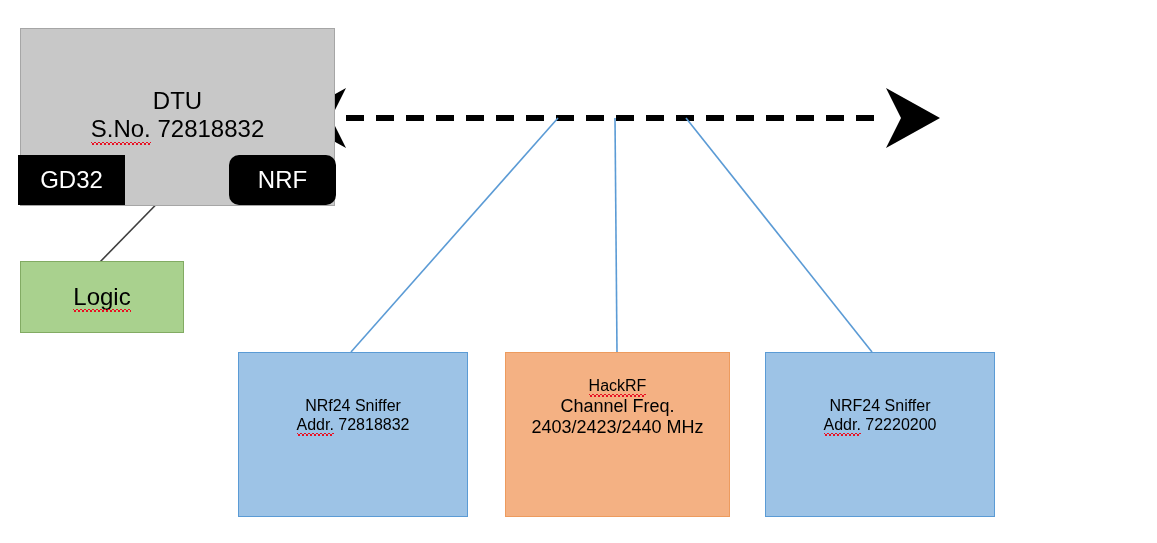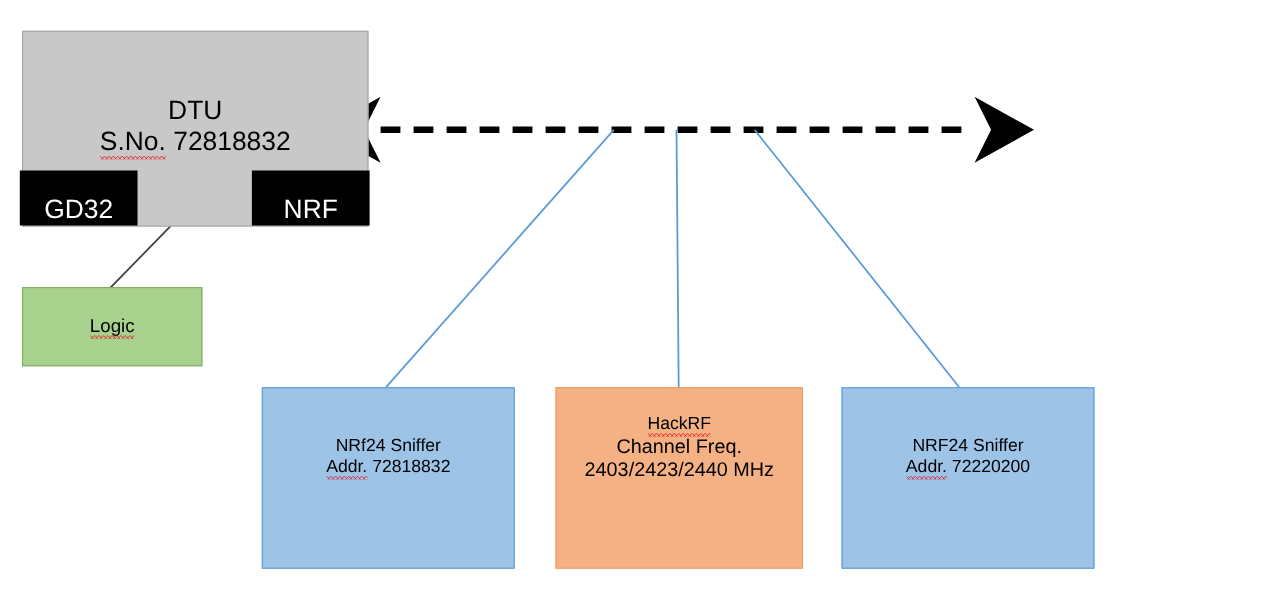--- a/index.html
+++ b/index.html
@@ -50,38 +50,38 @@
     border: 1px solid #a6a6a6;
   }
   #inverter-box .ln { font-size: 24px; }
   
   .chip {
     position: absolute;
     box-sizing: border-box;
     background: #000000;
     color: #ffffff;
     display: flex;
-    align-items: flex-end;
+    align-items: center;
     justify-content: center;
     font-size: 24px;
     top: 155px;
     height: 50px;
   }
   #gd32-box { left: 18px; width: 107px; }
-  #nrf-box  { left: 229px; width: 107px; }
+  #nrf-box  { left: 229px; width: 107px; border-radius: 10px; }
   
   #logic-box {
     left: 20px;
     top: 261px;
     width: 164px;
     height: 72px;
     background: #a9d18e;
     border: 1px solid #82ab63;
   }
-  #logic-box .ln { font-size: 17px; }
+  #logic-box .ln { font-size: 24px; }
   
   .bottom-box {
     top: 352px;
     height: 165px;
   }
   .blue-box {
     background: #9dc3e6;
     border: 1px solid #5b9bd5;
   }
   .orange-box {

